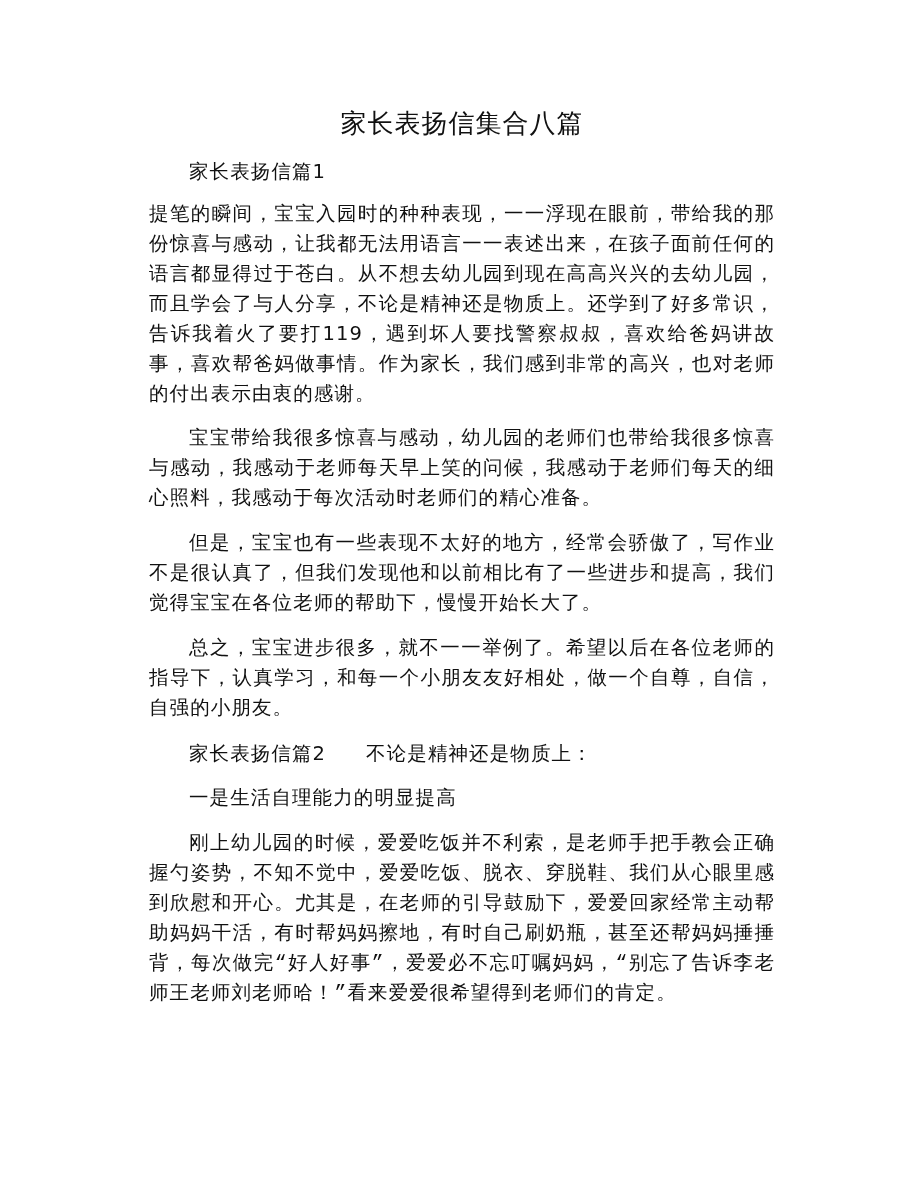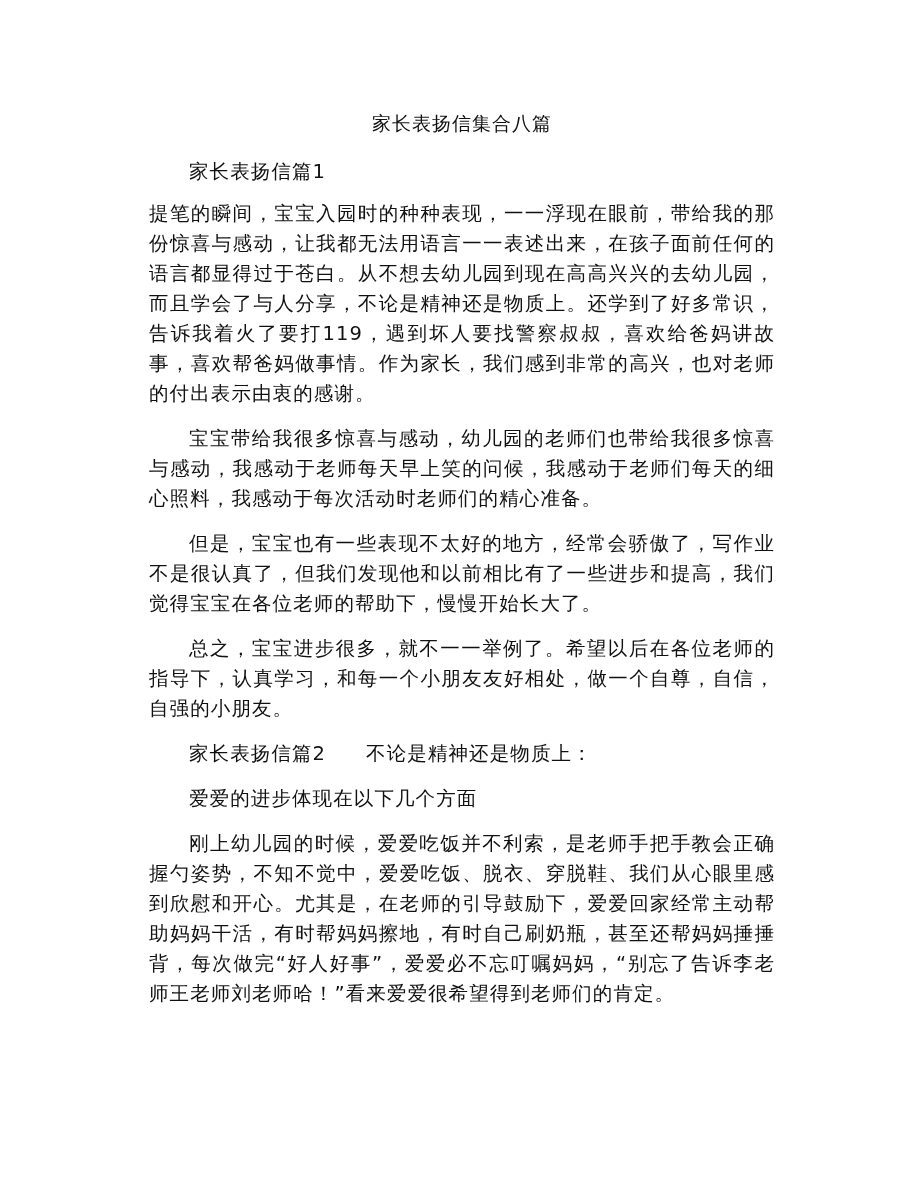--- a/index.html
+++ b/index.html
@@ -1,34 +1,34 @@
 <!DOCTYPE html>
 <html><head>
 <meta charset="utf-8">
 <style>
   html, body { margin:0; padding:0; background:#ffffff; }
   body { width:920px; height:1191px; position:relative; overflow:hidden;
          font-family:"DejaVu Sans", "Liberation Sans", sans-serif; color:#111111; }
   .page { position:absolute; left:137px; top:108px; width:650px; }
-  .title { text-align:center; font-size:19px; line-height:30px; margin:0 0 19px 0; letter-spacing:1px; }
+  .title { text-align:center; font-size:26px; line-height:30px; margin:0 0 19px 0; letter-spacing:1px; }
   p { margin:12px; font-size:19.5px; line-height:30px; letter-spacing:1.1px; text-align:justify; }
-  .indent { text-indent:40px; }
+  .indent { text-indent:40px;font-family:Liberation Mono, monospace; }
   .gap { margin-top:15px; }
   .h-line { text-indent:40px; }
   .sp { display:inline-block; width:40px; }
 </style>
 </head>
 <body>
 
 <div class="page">
   <div class="title">家长表扬信集合八篇</div>
 
   <p class="h-line">家长表扬信篇1</p>
   <p>提笔的瞬间，宝宝入园时的种种表现，一一浮现在眼前，带给我的那份惊喜与感动，让我都无法用语言一一表述出来，在孩子面前任何的语言都显得过于苍白。从不想去幼儿园到现在高高兴兴的去幼儿园，而且学会了与人分享，不论是精神还是物质上。还学到了好多常识，告诉我着火了要打119，遇到坏人要找警察叔叔，喜欢给爸妈讲故事，喜欢帮爸妈做事情。作为家长，我们感到非常的高兴，也对老师的付出表示由衷的感谢。</p>
   <p class="indent gap">宝宝带给我很多惊喜与感动，幼儿园的老师们也带给我很多惊喜与感动，我感动于老师每天早上笑的问候，我感动于老师们每天的细心照料，我感动于每次活动时老师们的精心准备。</p>
   <p class="indent gap">但是，宝宝也有一些表现不太好的地方，经常会骄傲了，写作业不是很认真了，但我们发现他和以前相比有了一些进步和提高，我们觉得宝宝在各位老师的帮助下，慢慢开始长大了。</p>
   <p class="indent gap">总之，宝宝进步很多，就不一一举例了。希望以后在各位老师的指导下，认真学习，和每一个小朋友友好相处，做一个自尊，自信，自强的小朋友。</p>
 
   <p class="h-line gap"><span>家长表扬信篇2</span><span class="sp"></span><span>不论是精神还是物质上：</span></p>
 
-  <p class="indent gap">爱爱的进步体现在以下几个方面</p>
+  <p class="indent gap">一是生活自理能力的明显提高</p>
   <p class="indent gap">刚上幼儿园的时候，爱爱吃饭并不利索，是老师手把手教会正确握勺姿势，不知不觉中，爱爱吃饭、脱衣、穿脱鞋、我们从心眼里感到欣慰和开心。尤其是，在老师的引导鼓励下，爱爱回家经常主动帮助妈妈干活，有时帮妈妈擦地，有时自己刷奶瓶，甚至还帮妈妈捶捶背，每次做完“好人好事”，爱爱必不忘叮嘱妈妈，“别忘了告诉李老师王老师刘老师哈！”看来爱爱很希望得到老师们的肯定。</p>
 </div>
 
 </body></html>

